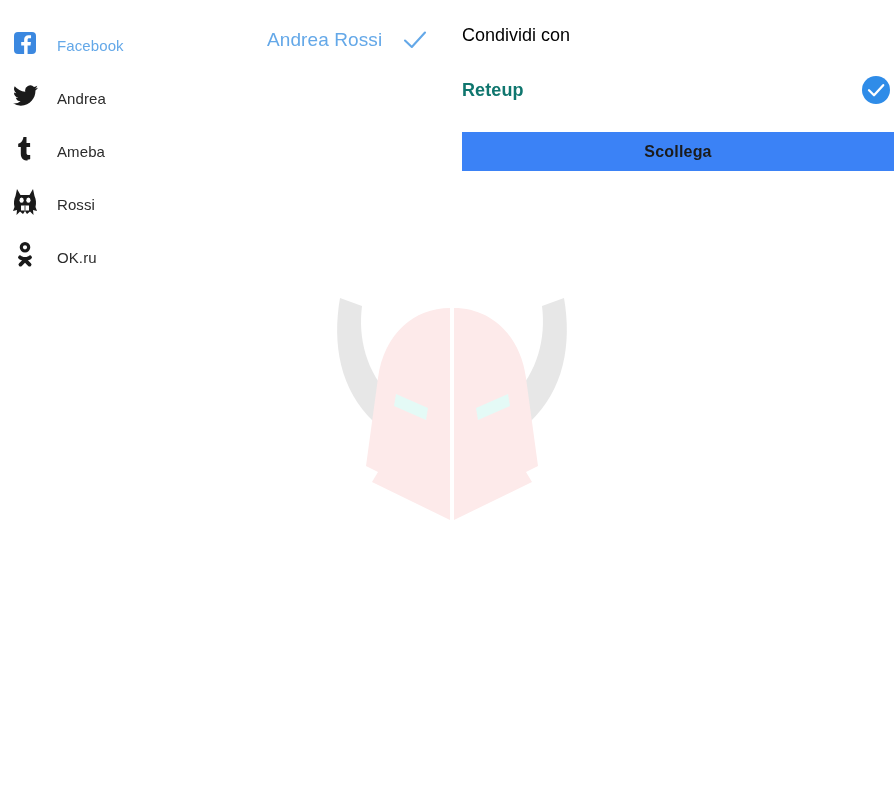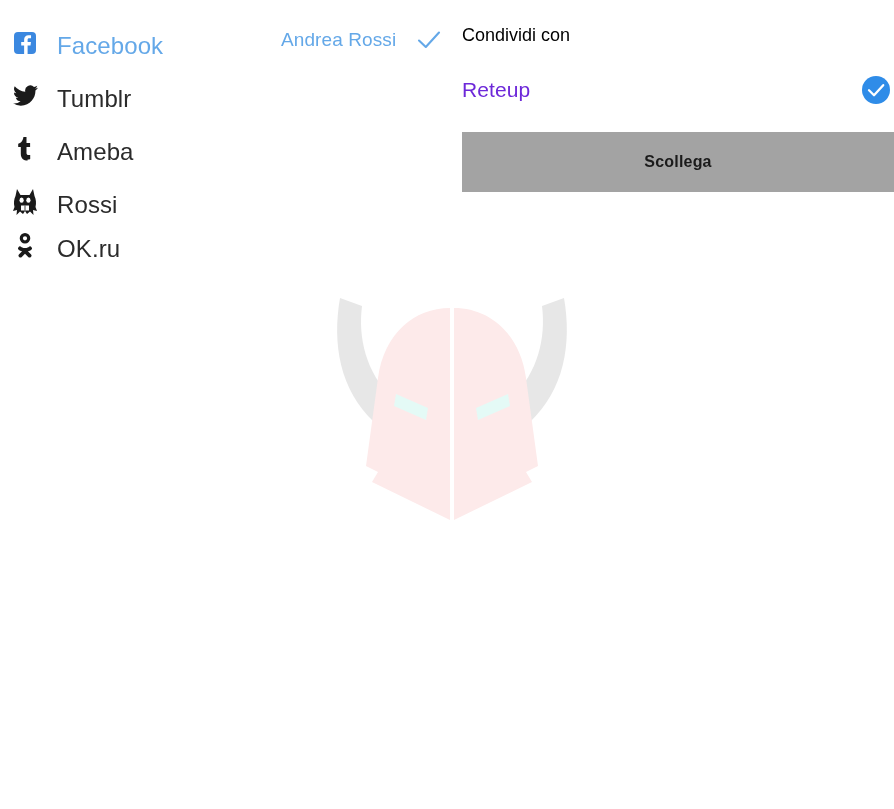--- a/index.html
+++ b/index.html
@@ -47,35 +47,35 @@
     width: 30px;
     height: 30px;
     margin-left: 10px;
     display: flex;
     align-items: center;
     justify-content: center;
     flex: 0 0 auto;
   }
   .service-label {
     margin-left: 17px;
-    font-size: 24px;
+    font-size: 15px;
     line-height: 22px;
     color: #2b2b2b;
     letter-spacing: .1px;
     white-space: nowrap;
     margin-top: 6px;
   }
   .service-row.selected .service-label {
     color: #64a8e8;
   }
 
   
   #account-area {
     position: absolute;
-    left: 281px;
+    left: 267px;
     top: 22px;
     height: 36px;
     display: flex;
     align-items: center;
     z-index: 2;
   }
   #account-name {
     font-size: 19px;
     line-height: 22px;
     color: #64a8e8;
@@ -112,40 +112,41 @@
     position: absolute;
     left: 0;
     top: 74px;
     width: 432px;
     height: 32px;
     display: flex;
     align-items: center;
     justify-content: space-between;
   }
   #share-target-name {
-    font-size: 21px;
-    line-height: 22px;
-    color: #6d28d9;
+    font-size: 18px;
+    line-height: 22px;
+    color: #0f766e;
     letter-spacing: .1px;
     white-space: nowrap;
+    font-weight: bold;
   }
   #share-toggle {
     width: 30px;
     height: 30px;
     margin-right: 3px;
     flex: 0 0 auto;
     display: block;
   }
   #disconnect-button {
     position: absolute;
     left: 0;
     top: 132px;
     width: 432px;
-    height: 60px;
-    background: #a3a3a3;
+    height: 39px;
+    background: #3b82f6;
     border: 0;
     padding: 0;
     display: flex;
     align-items: center;
     justify-content: center;
     cursor: pointer;
     font-family: "Liberation Sans", sans-serif;
   }
   #disconnect-label {
     font-size: 16px;
@@ -183,21 +184,21 @@
     </span>
     <span class="service-label">Facebook</span>
   </div>
 
   <div class="service-row" style="top:69px">
     <span class="service-icon">
       <svg width="25" height="25" viewBox="0 0 24 24" xmlns="http://www.w3.org/2000/svg">
         <path d="M23.95 4.57a10 10 0 01-2.82.77 4.96 4.96 0 002.16-2.72 9.9 9.9 0 01-3.12 1.19 4.92 4.92 0 00-8.38 4.48A13.97 13.97 0 011.67 3.15a4.92 4.92 0 001.52 6.57 4.9 4.9 0 01-2.23-.62v.06a4.92 4.92 0 003.95 4.83 4.96 4.96 0 01-2.22.08 4.93 4.93 0 004.6 3.42A9.87 9.87 0 010 19.54a13.94 13.94 0 007.55 2.21c9.06 0 14-7.5 14-14 0-.21 0-.42-.02-.63a9.94 9.94 0 002.46-2.55z" fill="#1a1a1a"></path>
       </svg>
     </span>
-    <span class="service-label">Tumblr</span>
+    <span class="service-label">Andrea</span>
   </div>
 
   <div class="service-row" style="top:122px">
     <span class="service-icon">
       <svg width="22" height="24" viewBox="0 0 14 24" xmlns="http://www.w3.org/2000/svg">
         <path d="M9.6 23.5c-3.9 0-6.8-2-6.8-6.8V9.9H.2V6.7C3.7 5.8 5.2 2.8 5.4 0h3.1v6.1h3.6v3.8H8.5v6c0 1.5.8 2.1 2 2.1h1.7v3.9c-.5.2-1.5.6-2.6.6z" fill="#1a1a1a"></path>
       </svg>
     </span>
     <span class="service-label">Ameba</span>
   </div>
@@ -208,21 +209,21 @@
         <path d="M4 0 L7.5 6 H16.5 L20 0 L21.5 7 C23 10 23.5 14 22.5 18 L24 22 L20 21 L20.5 26 L17 22.5 L14 25 L12 22 L10 25 L7 22.5 L3.5 26 L4 21 L0 22 L1.5 18 C.5 14 1 10 2.5 7 Z" fill="#1a1a1a"></path>
         <ellipse cx="8.6" cy="11.2" rx="2.1" ry="2.6" fill="#ffffff"></ellipse>
         <ellipse cx="15.4" cy="11.2" rx="2.1" ry="2.6" fill="#ffffff"></ellipse>
         <path d="M8 16.5 H16 V21.5 H8 Z" fill="#ffffff"></path>
         <path d="M11.6 16.5 h.8 v5 h-.8 z" fill="#1a1a1a"></path>
       </svg>
     </span>
     <span class="service-label">Rossi</span>
   </div>
 
-  <div class="service-row" style="top:219px">
+  <div class="service-row" style="top:228px">
     <span class="service-icon">
       <svg width="20" height="26" viewBox="0 0 20 26" xmlns="http://www.w3.org/2000/svg">
         <path d="M10 0a5.3 5.3 0 100 10.6A5.3 5.3 0 0010 0zm0 7.4a2.1 2.1 0 110-4.2 2.1 2.1 0 010 4.2z" fill="#1a1a1a"></path>
         <path d="M12.9 18.2c1.9-.4 3.1-1.3 3.1-1.3a1.9 1.9 0 10-2.3-3c-.02 0-1.5 1.1-3.7 1.1s-3.7-1.1-3.7-1.1a1.9 1.9 0 10-2.3 3s1.2.9 3.1 1.3l-3 3a1.9 1.9 0 102.7 2.7l3.2-3.2 3.2 3.2a1.9 1.9 0 102.7-2.7z" fill="#1a1a1a"></path>
       </svg>
     </span>
     <span class="service-label">OK.ru</span>
   </div>
 
 </div>

